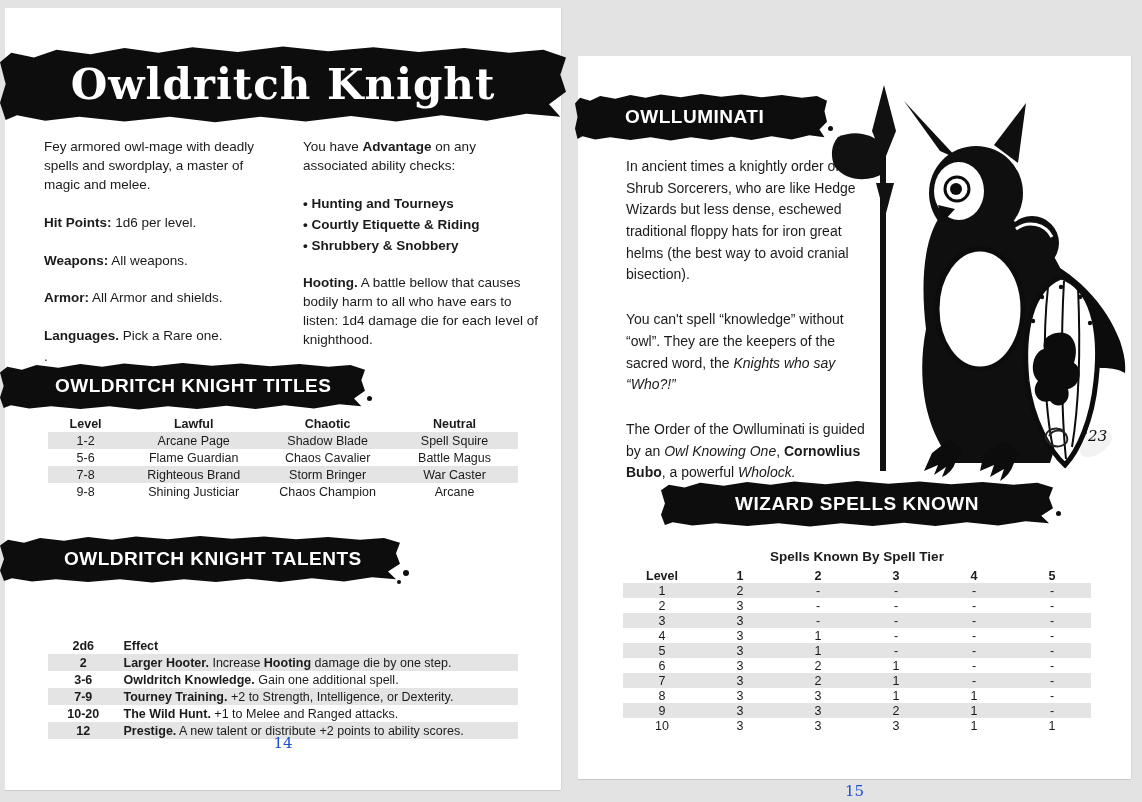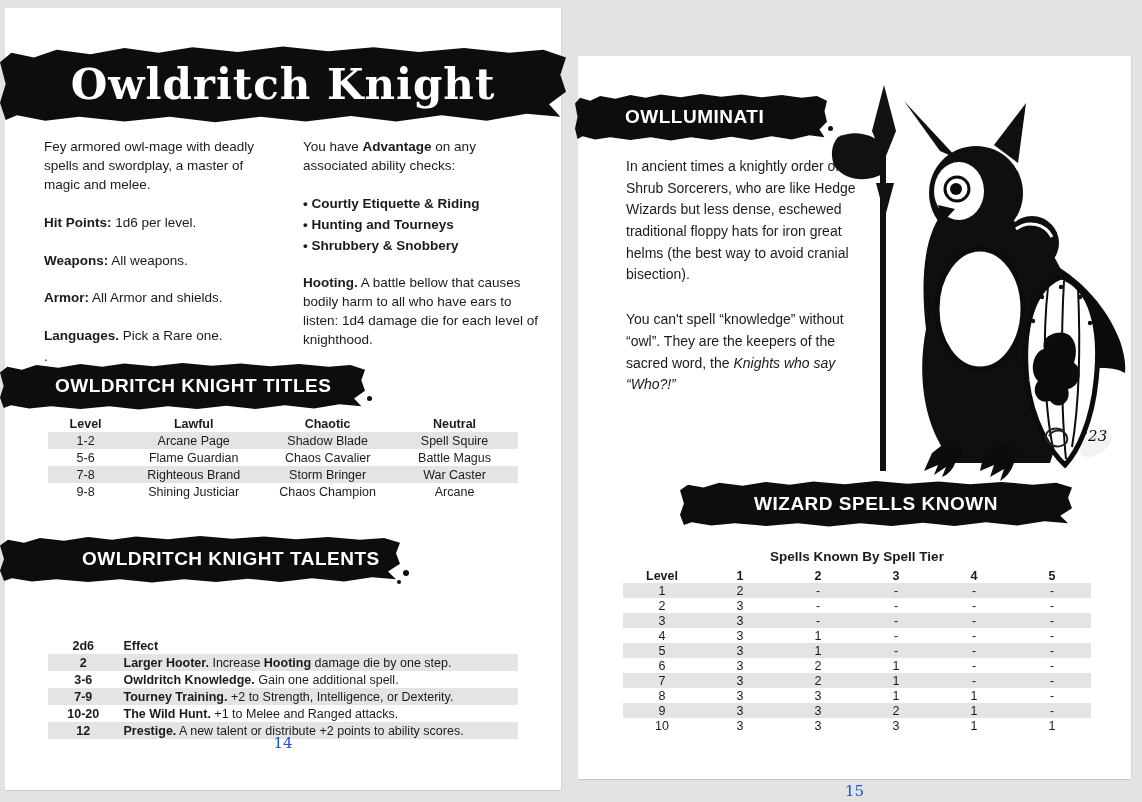--- a/index.html
+++ b/index.html
@@ -23,23 +23,23 @@
     display:flex;align-items:center;
     clip-path:var(--jag);
   }
   .banner-main{left:-5px;top:37px;width:566px;height:78px;justify-content:center;}
   .banner-main .title-text{
     font-family:"DejaVu Serif",serif;font-weight:700;font-size:42px;
     letter-spacing:1px;
   }
   .banner-section{height:48px;font-weight:700;font-size:19px;letter-spacing:.5px;}
   .banner-titles{left:-5px;top:354px;width:365px;padding-left:55px;align-items:center;}
-  .banner-talents{left:-5px;top:527px;width:400px;padding-left:82px;}
+  .banner-talents{left:-5px;top:527px;width:400px;padding-left:64px;}
   .banner-owlluminati{left:-3px;top:37px;width:252px;padding-left:50px;}
-  .banner-spells{left:102px;top:424px;width:392px;height:47px;justify-content:center;}
+  .banner-spells{left:83px;top:424px;width:392px;height:47px;justify-content:center;}
   .dot{position:absolute;background:#0d0d0d;border-radius:50%;}
 
   .intro-col{position:absolute;top:130px;width:238px;font-size:13.5px;line-height:1.4;}
   .intro-col-1{left:39px;}
   .intro-col-2{left:298px;}
   .para{margin:0 0 19px 0;}
   .para.tight{margin:0 0 2px 0;}
   .seg-n{font-weight:400}
   .seg-b{font-weight:700}
   .seg-i{font-style:italic}
@@ -87,22 +87,22 @@
   <div class="intro-col intro-col-1">
       <p class="para"><span class="seg-n">Fey armored owl-mage with deadly spells and swordplay, a master of magic and melee.</span></p>
       <p class="para"><span class="seg-b">Hit Points:</span><span class="seg-n"> 1d6 per level.</span></p>
       <p class="para"><span class="seg-b">Weapons:</span><span class="seg-n"> All weapons.</span></p>
       <p class="para"><span class="seg-b">Armor:</span><span class="seg-n"> All Armor and shields.</span></p>
       <p class="para tight"><span class="seg-b">Languages.</span><span class="seg-n"> Pick a Rare one.</span></p>
       <p class="para"><span class="seg-n">.</span></p>
     </div>
   <div class="intro-col intro-col-2">
       <p class="para"><span class="seg-n">You have </span><span class="seg-b">Advantage</span><span class="seg-n"> on any associated ability checks:</span></p>
+      <p class="para tight"><span class="seg-b">• Hunting and Tourneys</span></p>
       <p class="para tight"><span class="seg-b">• Courtly Etiquette &amp; Riding</span></p>
-      <p class="para tight"><span class="seg-b">• Hunting and Tourneys</span></p>
       <p class="para"><span class="seg-b">• Shrubbery &amp; Snobbery</span></p>
       <p class="para"><span class="seg-b">Hooting.</span><span class="seg-n"> A battle bellow that causes bodily harm to all who have ears to listen: 1d4 damage die for each level of knighthood.</span></p>
     </div>
 
   <div class="banner banner-section banner-titles">
     <span>OWLDRITCH KNIGHT TITLES</span>
   </div>
   <div class="dot" style="left:362px;top:388px;width:5px;height:5px"></div>
 
   <div class="table-wrap titles-wrap">
@@ -189,20 +189,21 @@
 <div class="page page-right">
 
   <div class="banner banner-section banner-owlluminati">
     <span>OWLLUMINATI</span>
   </div>
   <div class="dot" style="left:250px;top:70px;width:5px;height:5px"></div>
 
   <div class="right-col">
       <p class="para"><span class="seg-n">In ancient times a knightly order of Shrub Sorcerers, who are like Hedge Wizards but less dense, eschewed traditional floppy hats for iron great helms (the best way to avoid cranial bisection).</span></p>
       <p class="para"><span class="seg-n">You can't spell “knowledge” without “owl”. They are the keepers of the sacred word, the </span><span class="seg-i">Knights who say “Who?!”</span></p>
+      <p class="para"><span class="seg-n">The Order of the Owlluminati is guided by an </span><span class="seg-i">Owl Knowing One</span><span class="seg-n">, </span><span class="seg-b">Cornowlius Bubo</span><span class="seg-n">, a powerful </span><span class="seg-i">Wholock.</span></p>
     </div>
 
   <div class="smudge"></div>
 
   <svg class="illustration" viewBox="0 0 300 400">
 
     <g>
       <rect x="52" y="70" width="6" height="320" fill="#111"></rect>
       <polygon points="56,4 68,50 56,80 44,50" fill="#111"></polygon>
       <path d="M10,56 C28,48 46,54 55,64 L56,92 C40,102 18,100 7,86 C2,76 3,64 10,56 Z" fill="#111"></path>

